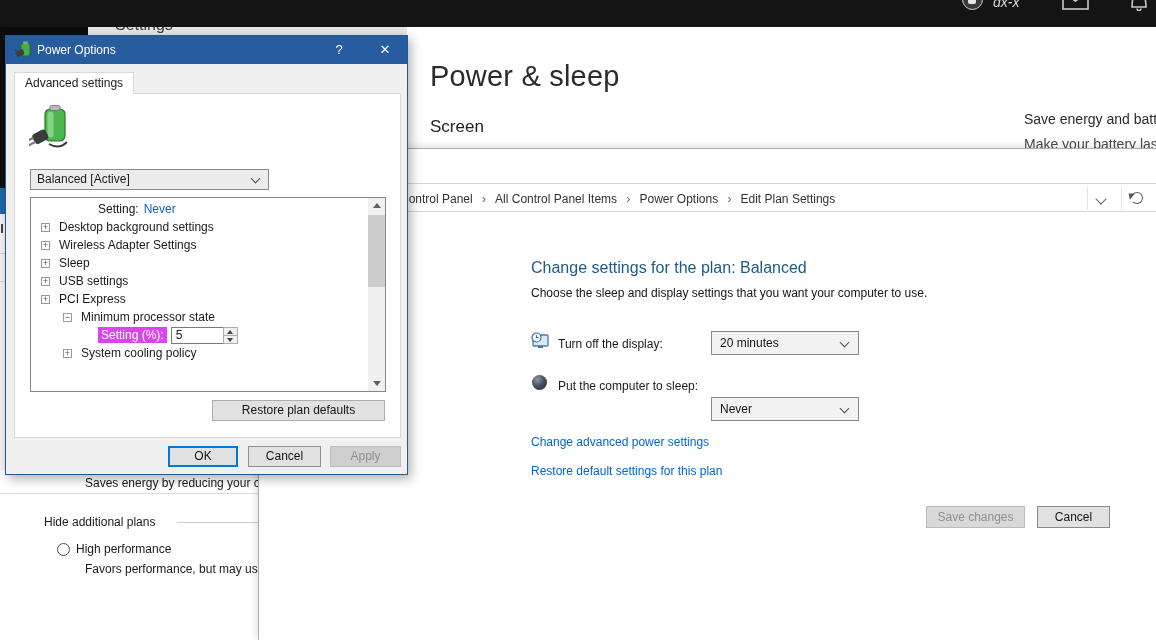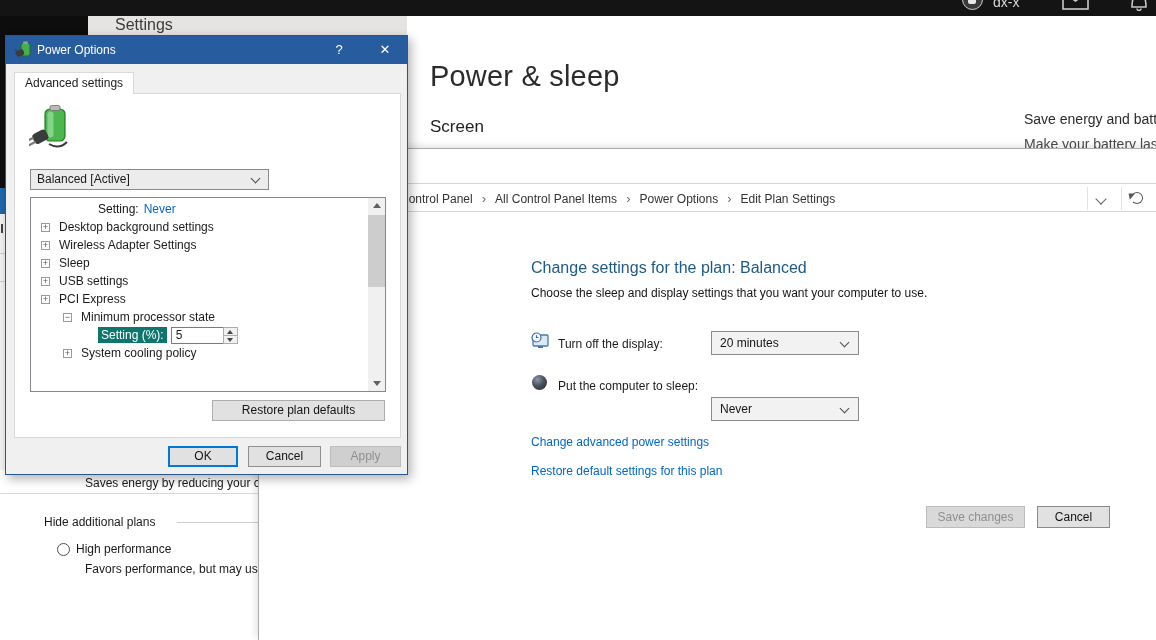--- a/index.html
+++ b/index.html
@@ -2,21 +2,21 @@
 <html><head>
 <meta charset="utf-8">
 <style>
   * { margin:0; padding:0; box-sizing:border-box; }
   html,body { width:1156px; height:640px; }
   body { position:relative; overflow:hidden; background:#fff; font-family:"Liberation Sans",sans-serif; font-size:12px; color:#1a1a1a; }
 
   .abs { position:absolute; }
 
   
-  .topbar { left:0; top:0; width:1156px; height:16px; background:#141414; z-index:60; overflow:hidden; }
+  .topbar { left:0; top:0; width:1156px; height:27px; background:#141414; z-index:60; overflow:hidden;font-style:italic; }
   .topbar .avatar { position:absolute; left:962px; top:-11px; width:21px; height:21px; border:1.5px solid #cfcfcf; border-radius:50%; background:#3a3a3a; }
   .topbar .avatar::after { content:""; position:absolute; left:5px; top:4px; width:8px; height:10px; background:#e8e8e8; border-radius:4px 4px 2px 2px; }
   .topbar .user { position:absolute; left:993px; top:-6px; color:#d8d8d8; font-size:14px; }
   .topbar svg { position:absolute; top:-9px; }
 
   
   .settings-content { left:88px; top:10px; width:1068px; height:138px; background:#fff; z-index:1; overflow:hidden; }
   .settings-titlebar { left:88px; top:10px; width:319px; height:27px; background:#e5e4e2; z-index:2; }
   .settings-titlebar .ttl { position:absolute; left:27px; top:6px; font-size:16px; color:#3b3b3b; }
   .black-corner { left:0; top:10px; width:88px; height:26px; background:#0d0d0d; z-index:2; }
@@ -99,21 +99,21 @@
   .trow { height:18px; display:flex; align-items:center; white-space:nowrap; }
   .exp { width:9px; height:9px; border:1px solid #9a9a9a; background:#fff; font-size:9px; line-height:7px; text-align:center; color:#555; flex:0 0 9px; }
   .exp.plus::before { content:"+"; }
   .exp.minus::before { content:"\2212"; }
   .ind0 { margin-left:10px; }
   .ind1 { margin-left:32px; }
   .t-label { margin-left:9px; }
   .setting-row { padding-left:67px; }
   .t-prefix { color:#141414; }
   .t-value { color:#0066cc; margin-left:5px; }
-  .sel-label { background:#0f766e; color:#fff; padding:1px 3px; }
+  .sel-label { background:#d946ef; color:#fff; padding:1px 3px; }
   .spin-box { margin-left:4px; width:52px; height:17px; background:#fff; border:1px solid #7a7a7a; border-right:none; line-height:15px; padding-left:4px; }
   .spinner { width:15px; height:17px; border:1px solid #adadad; background:#f0f0f0; display:flex; flex-direction:column; }
   .spinner .sbtn { flex:1; position:relative; }
   .spinner .sbtn + .sbtn { border-top:1px solid #adadad; }
   .tri-up { position:absolute; left:3px; top:2px; border-left:3.5px solid transparent; border-right:3.5px solid transparent; border-bottom:4px solid #444; }
   .tri-dn { position:absolute; left:3px; top:2px; border-left:3.5px solid transparent; border-right:3.5px solid transparent; border-top:4px solid #444; }
 
   .vscroll { position:absolute; right:0; top:0; width:17px; height:100%; background:#f0f0f0; }
   .varrow { position:absolute; left:0; width:17px; height:15px; }
   .varrow.up { top:0; } .varrow.dn { bottom:0; }

